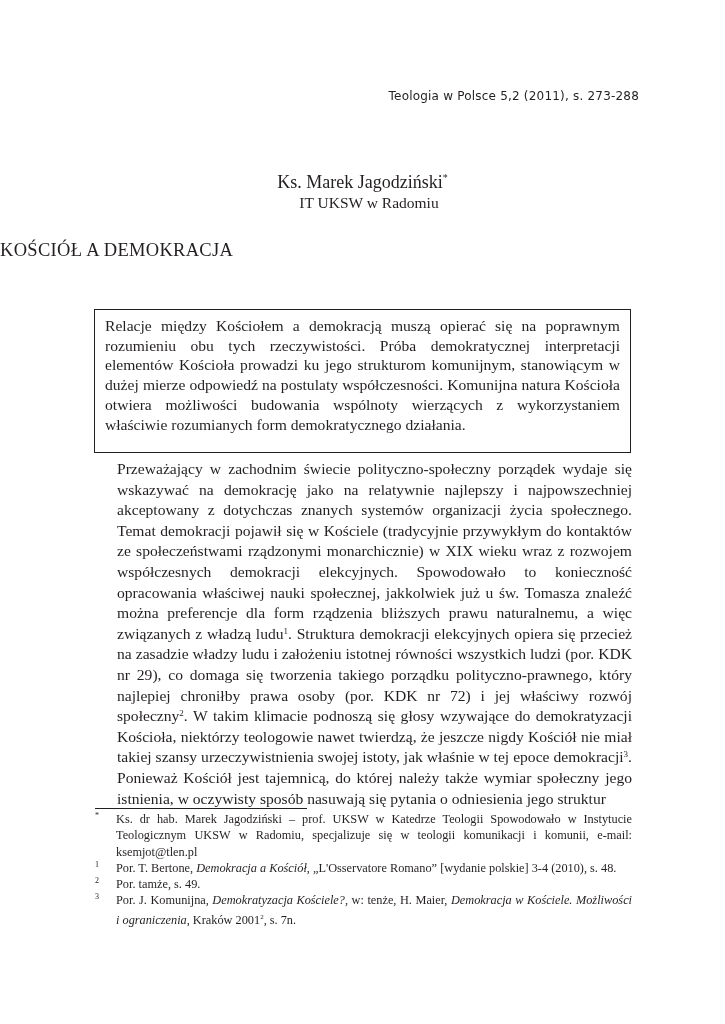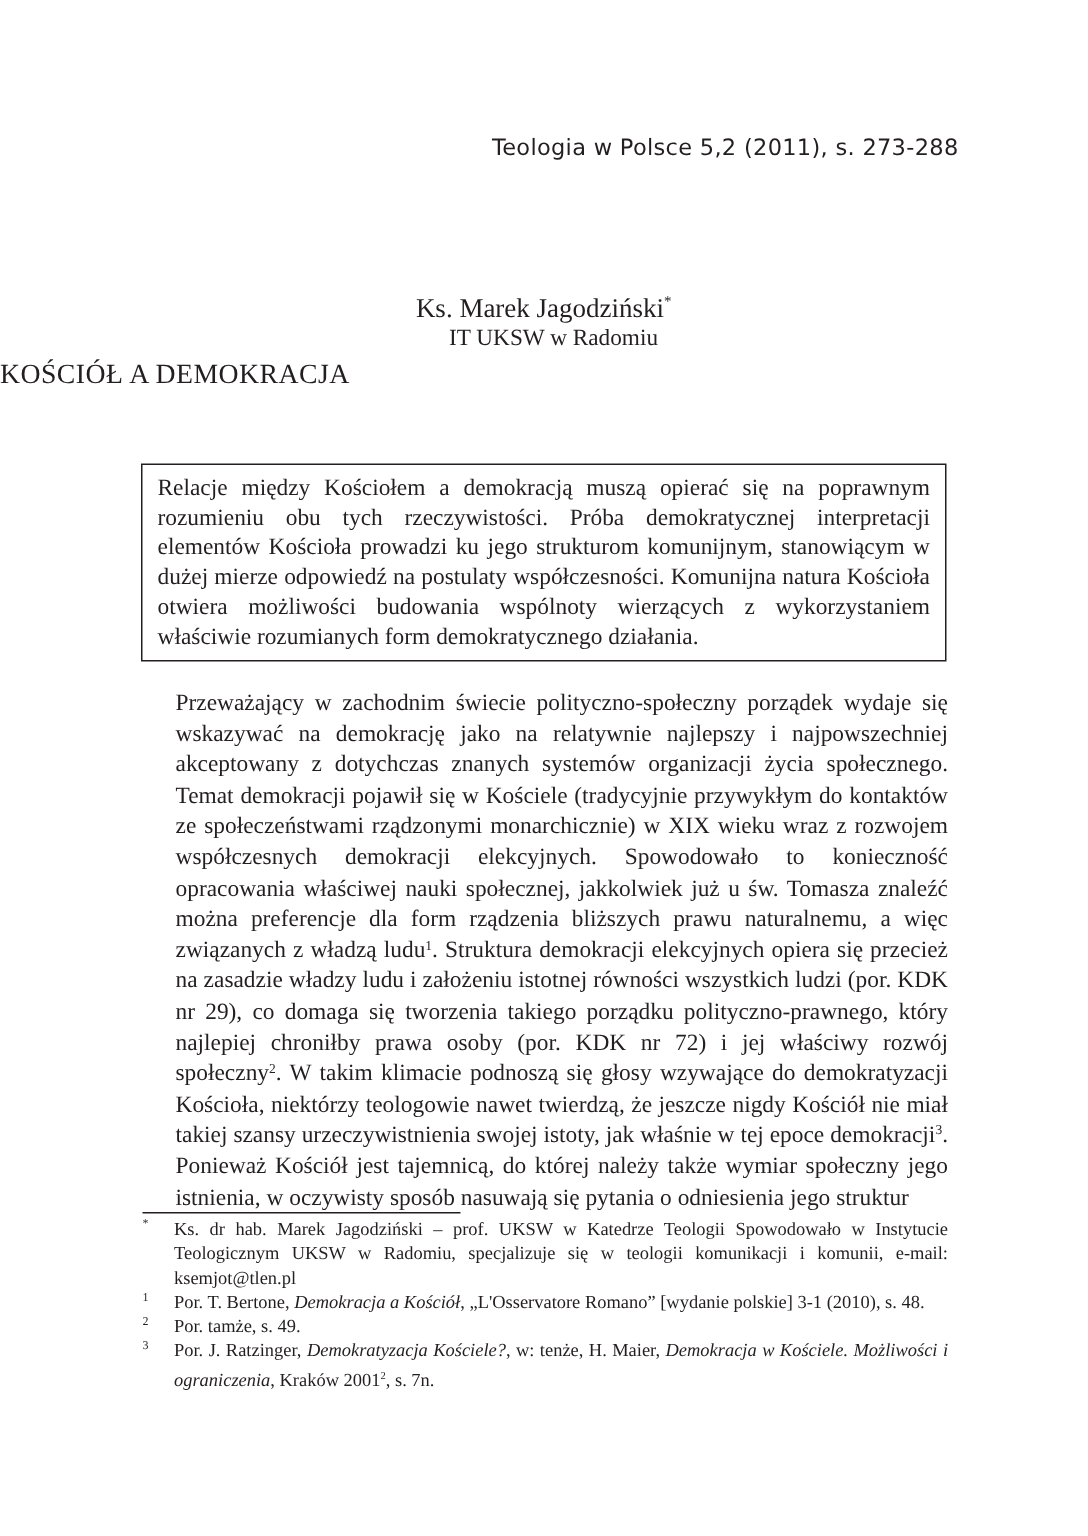--- a/index.html
+++ b/index.html
@@ -1,32 +1,32 @@
 <!DOCTYPE html>
 <html><head>
   <meta charset="utf-8">
   <style>
     html, body { margin: 0; padding: 0; background: #ffffff; }
     body { width: 725px; height: 1024px; position: relative; overflow: hidden; color: #231f20; }
     .running-header {
       position: absolute; top: 89px; right: 86px;
-      font-family: "DejaVu Sans", sans-serif; font-size: 15px; letter-spacing: 0.2px; color: #231f20;
+      font-family: "DejaVu Sans", sans-serif; font-size: 12px; letter-spacing: 0.2px; color: #231f20;
     }
     .serif { font-family: "Liberation Serif", serif; }
     .author-block { position: absolute; top: 167px; left: 0; width: 725px; text-align: center; }
-    .author-name { font-size: 18px; line-height: 22px; margin-top: 24px; }
+    .author-name { font-size: 18px; line-height: 22px; }
     .author-name sup { font-size: 10px; }
     .affiliation { font-size: 15.5px; line-height: 20px; padding-left: 13px; }
     .article-title {
       position: absolute; top: 240px; left: 0; width: 725px; text-align: left;
       font-size: 18.5px; letter-spacing: 0.3px;
     }
     .abstract-box {
       position: absolute; top: 309px; left: 94px; width: 515px;
-      border: 1px solid #231f20; padding: 6px 10px 6px 10px;
+      border: 1px solid #231f20; padding: 6px 10px 18px 10px;
       font-size: 15.6px; line-height: 19.7px; text-align: justify;
     }
     .body-text {
       position: absolute; top: 459px; left: 95px; width: 537px;
       font-size: 15.6px; line-height: 20.6px; text-align: justify;
     }
     .indent { padding-left: 22px; }
     sup.fn { font-size: 9px; vertical-align: 5px; line-height: 0; }
     .fn-rule {
       position: absolute; top: 808px; left: 95px; width: 212px; height: 1px; background: #231f20;
@@ -60,23 +60,23 @@
 
 <div class="fn-rule"></div>
 
 <div class="footnotes serif">
   <div class="footnote">
     <span class="mark">*</span>
     <span>Ks. dr hab. Marek Jagodziński – prof. UKSW w Katedrze Teologii Spowodowało w Instytucie Teologicznym UKSW w Radomiu, specjalizuje się w teologii komunikacji i komunii, e-mail: ksemjot@tlen.pl</span>
   </div>
   <div class="footnote">
     <span class="mark">1</span>
-    <span>Por. T. Bertone, </span><i>Demokracja a Kościół</i><span>, „L'Osservatore Romano” [wydanie polskie] 3-1 (2010), s. 48.</span>
+    <span>Por. T. Bertone, </span><i>Demokracja a Kościół</i><span>, „L'Osservatore Romano” [wydanie polskie] 3-4 (2010), s. 48.</span>
   </div>
   <div class="footnote">
     <span class="mark">2</span>
     <span>Por. tamże, s. 49.</span>
   </div>
   <div class="footnote">
     <span class="mark">3</span>
-    <span>Por. J. Ratzinger, </span><i>Demokratyzacja Kościele?</i><span>, w: tenże, H. Maier, </span><i>Demokracja w Kościele. Możliwości i ograniczenia</i><span>, Kraków 2001</span><sup style="font-size:7px;">2</sup><span>, s. 7n.</span>
+    <span>Por. J. Komunijna, </span><i>Demokratyzacja Kościele?</i><span>, w: tenże, H. Maier, </span><i>Demokracja w Kościele. Możliwości i ograniczenia</i><span>, Kraków 2001</span><sup style="font-size:7px;">2</sup><span>, s. 7n.</span>
   </div>
 </div>
 
 </body></html>

